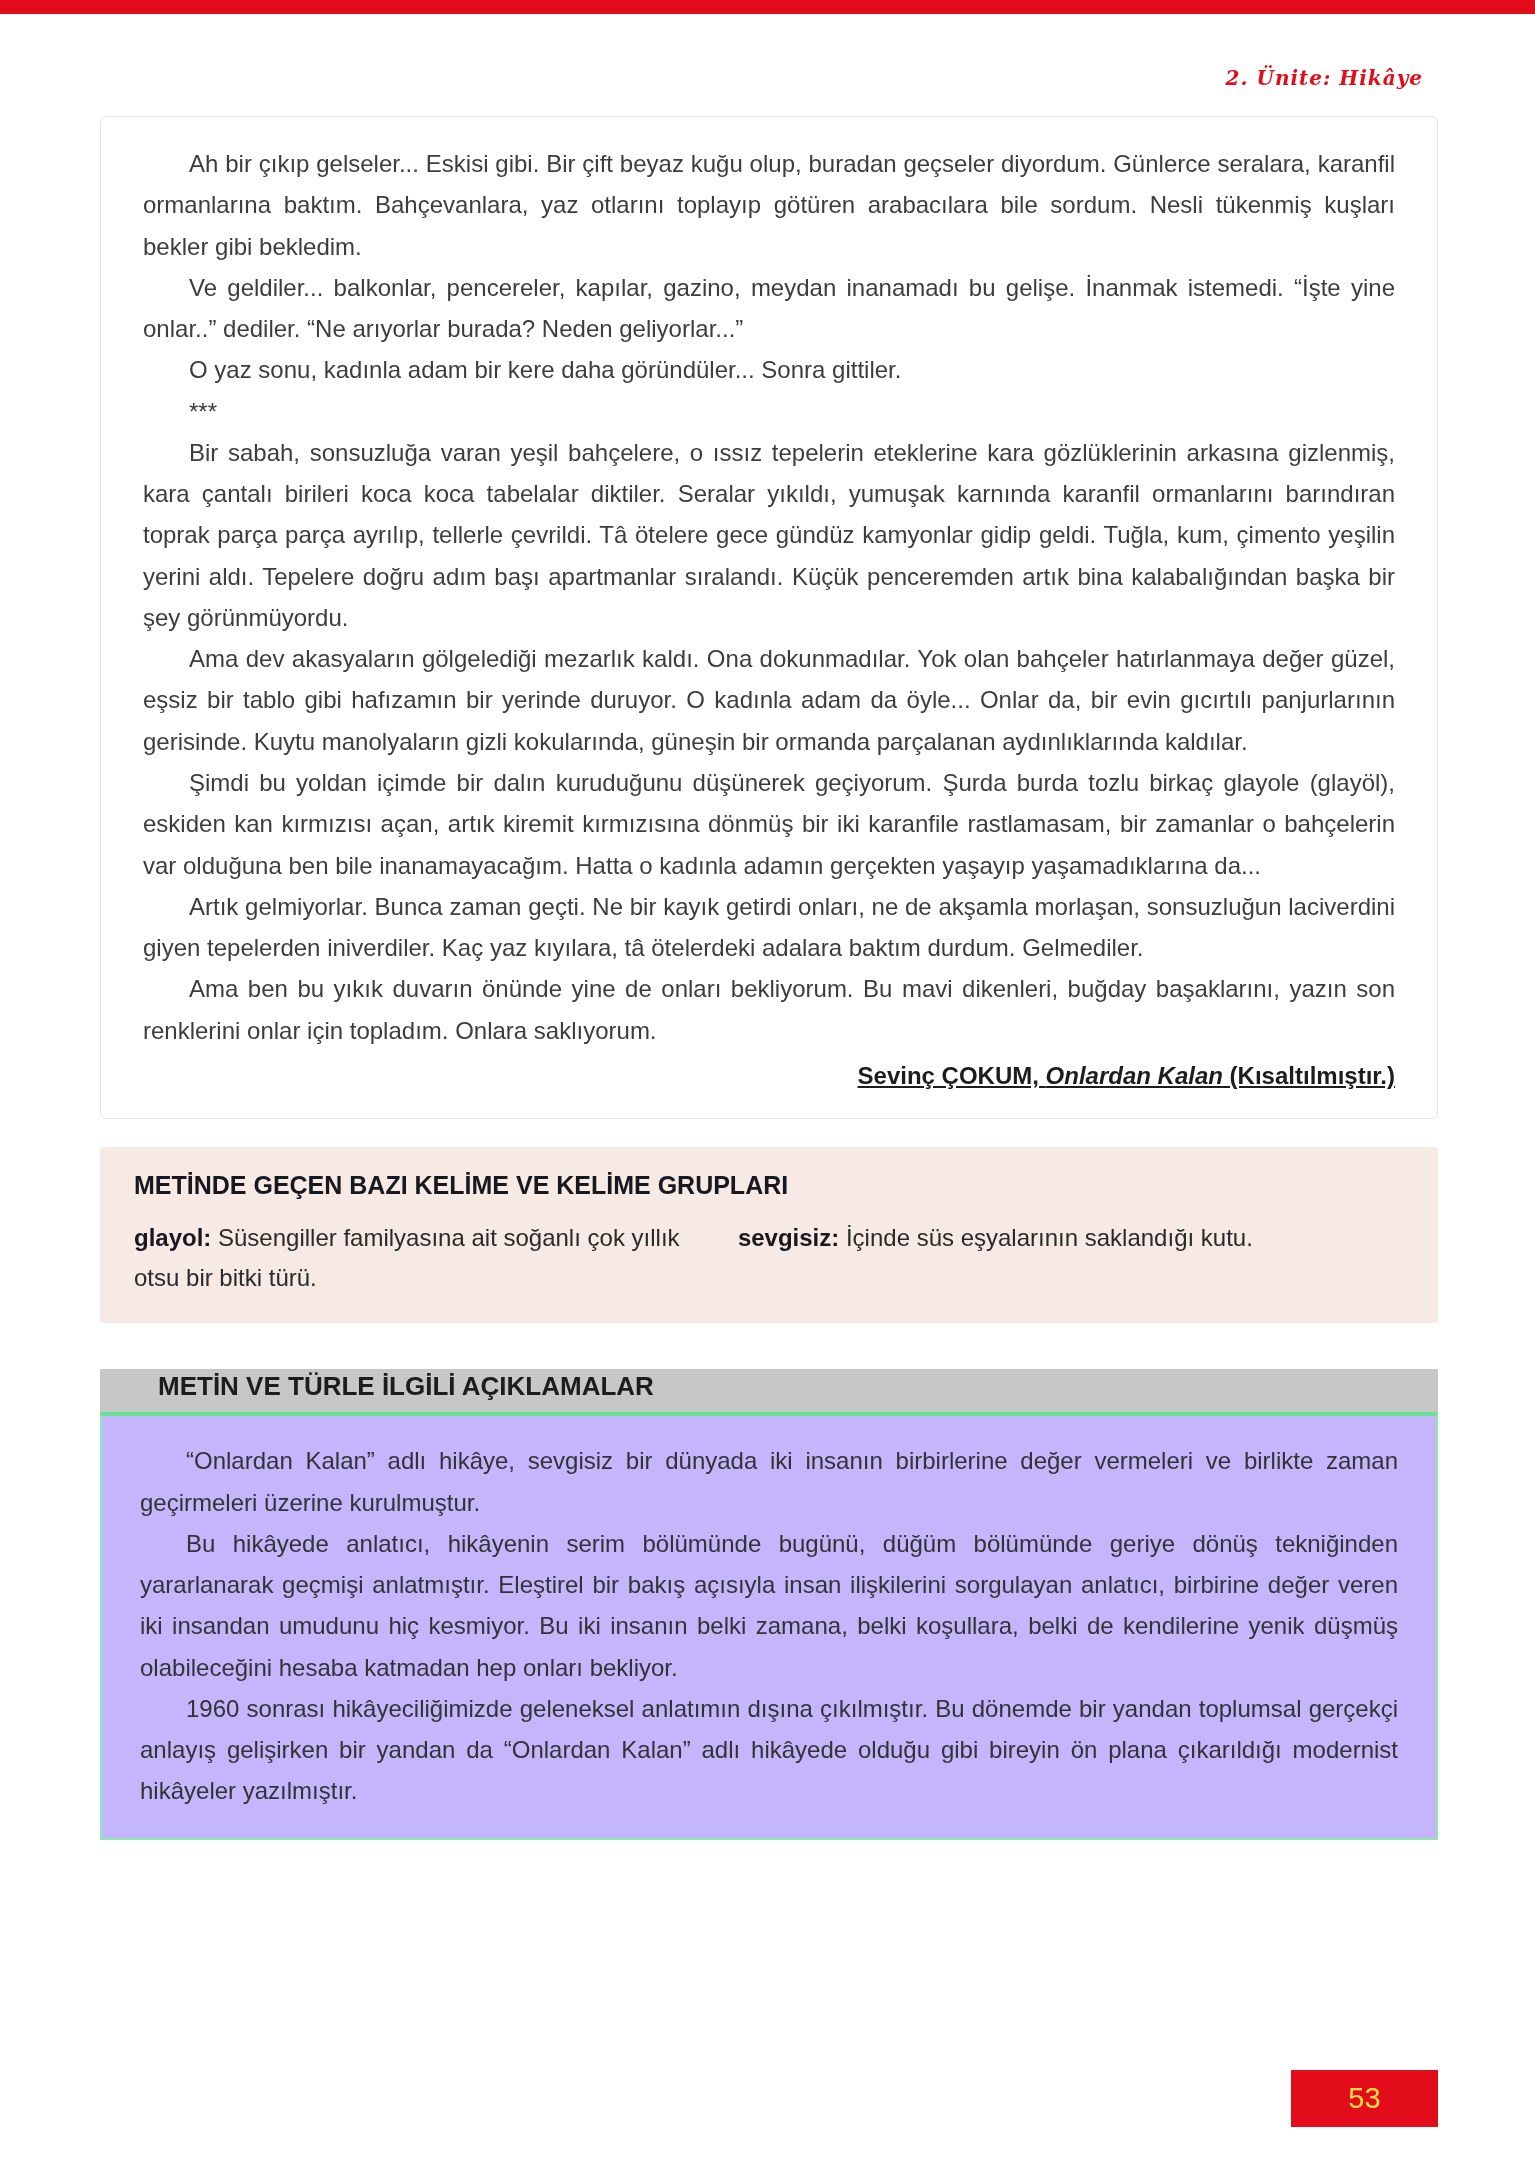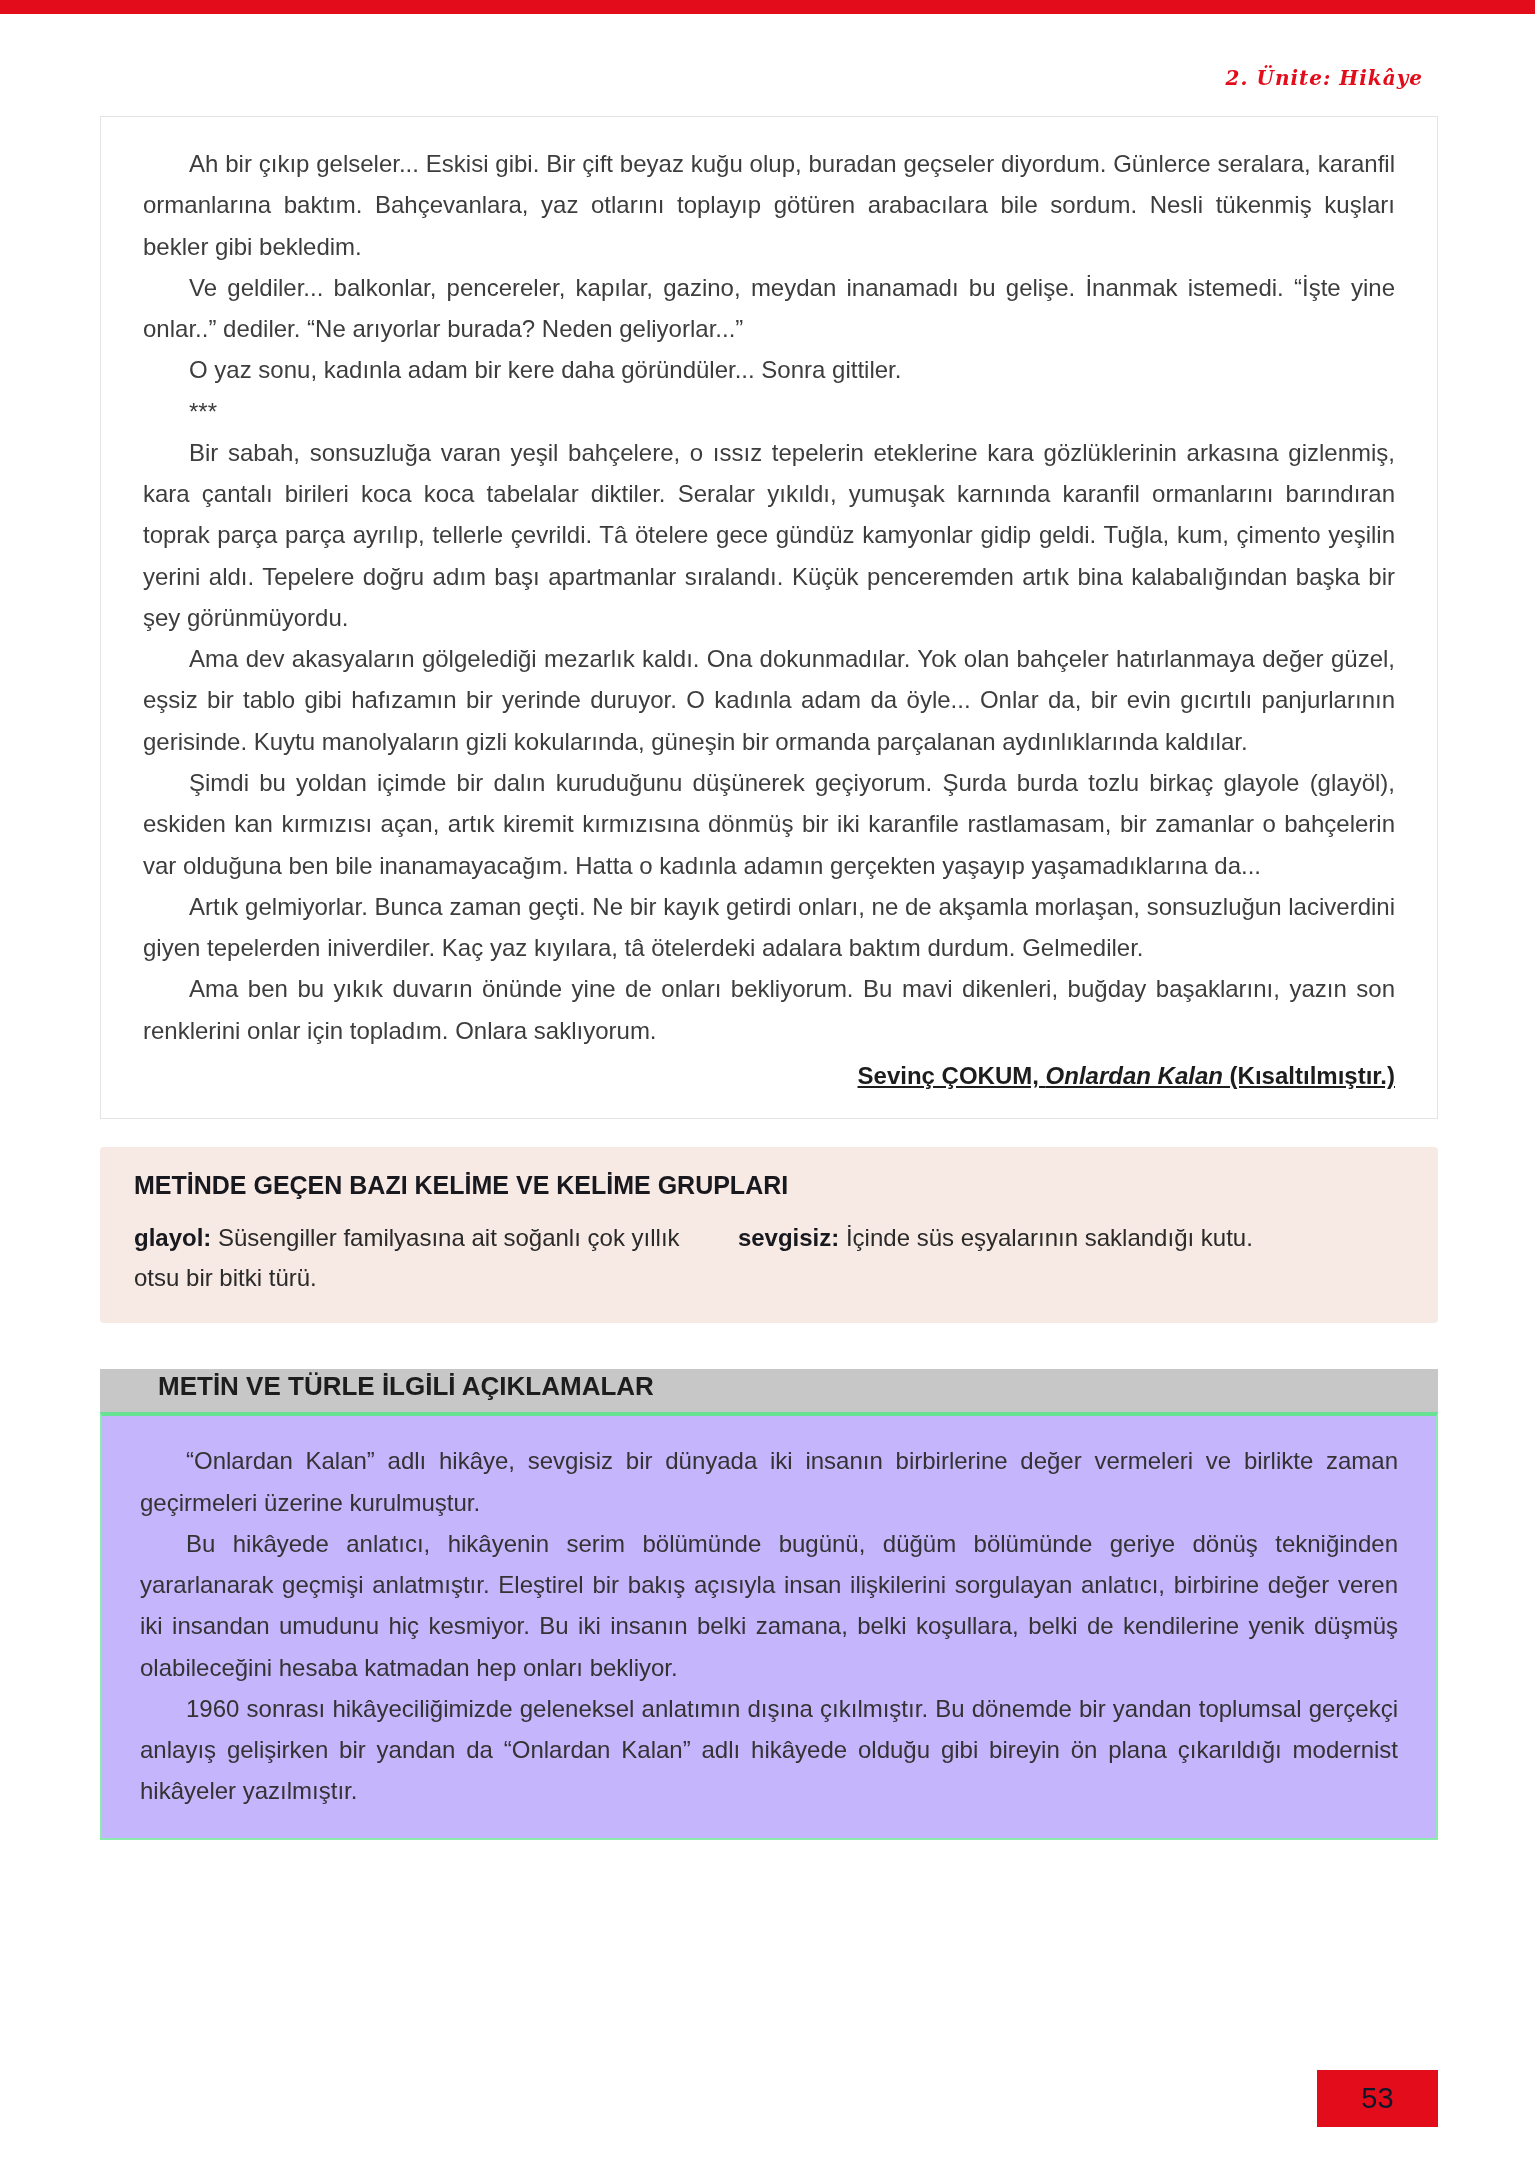--- a/index.html
+++ b/index.html
@@ -27,21 +27,21 @@
     font-family: "DejaVu Serif", serif;
     font-style: italic;
     font-weight: bold;
     font-size: 20px;
     letter-spacing: 1px;
   }
 
   .story-box {
     margin: 26px 97px 0 100px;
     border: 1px solid #e4e4e4;
-    border-radius: 0;
+    border-radius: 6px;
     padding: 26px 42px 22px 42px;
     color: #3d3d3d;
     font-size: 24px;
     line-height: 1.72;
     text-align: justify;
   }
   .story-box p { margin: 0; text-indent: 46px; }
 
   .attribution {
     text-align: right;
@@ -93,24 +93,24 @@
     font-size: 24px;
     line-height: 1.72;
     text-align: justify;
   }
   .green-box p { margin: 0; text-indent: 46px; }
 
   .page-number {
     position: absolute;
     right: 97px;
     bottom: 38px;
-    width: 121px;
+    width: 147px;
     height: 57px;
     background: #e30c1a;
-    color: #0f172a;
+    color: #fde047;
     font-size: 29px;
     font-weight: normal;
     display: flex;
     align-items: center;
     justify-content: center;
   }
 </style>
 </head>
 <body>
 

